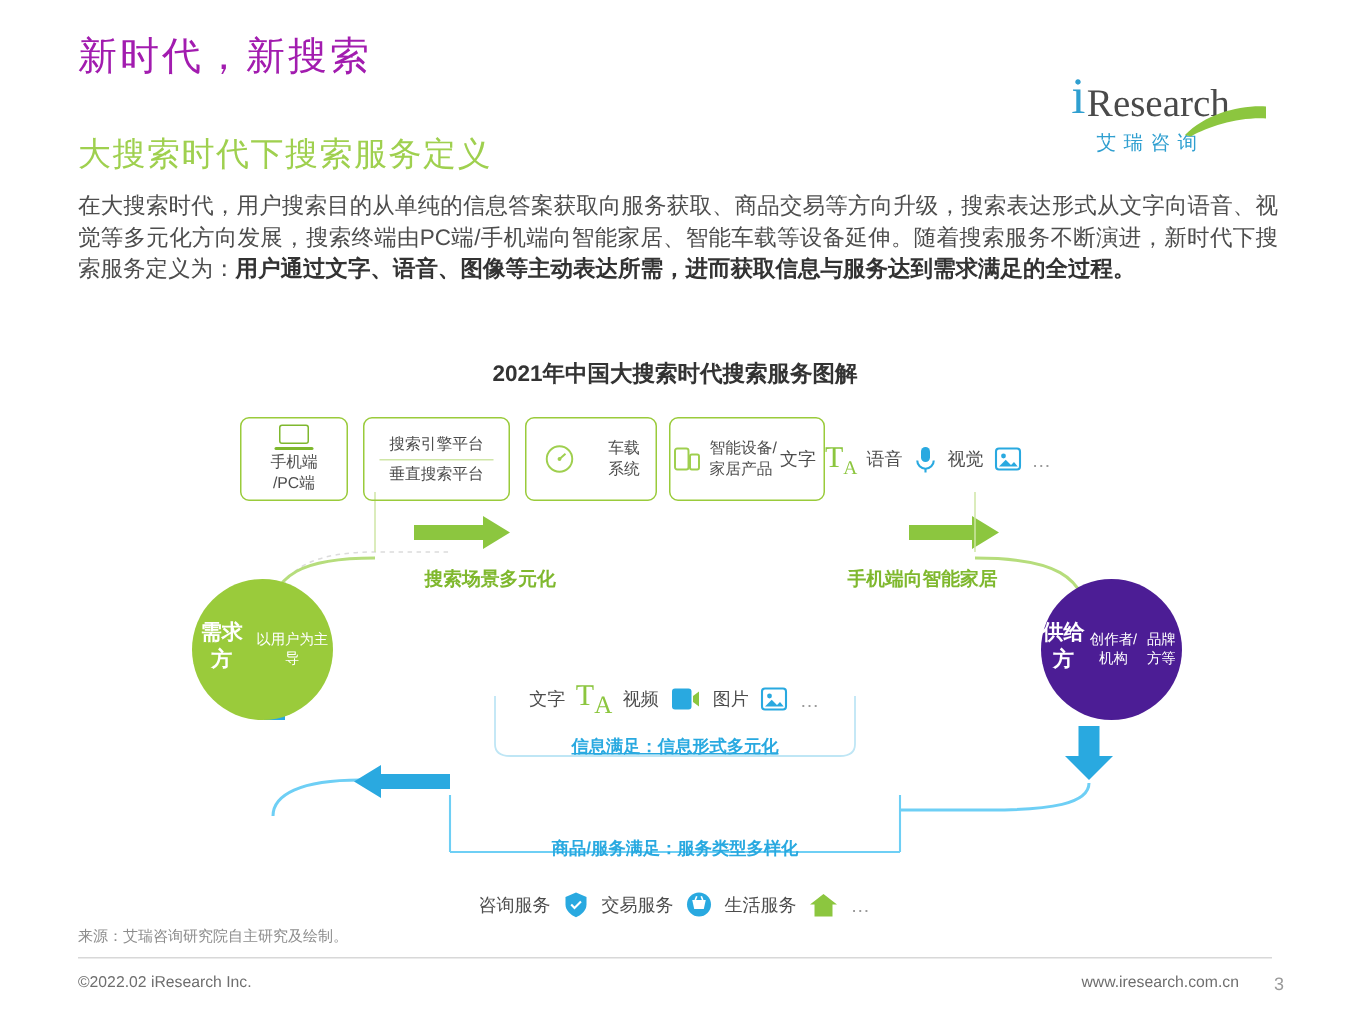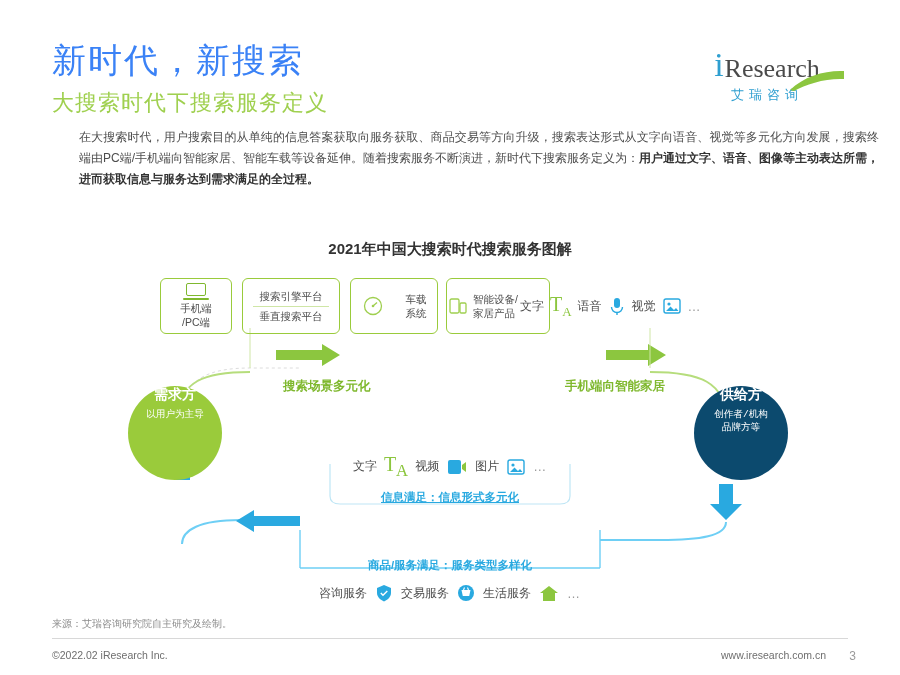--- a/index.html
+++ b/index.html
@@ -8,22 +8,22 @@
     width: 900px; height: 675px;
     background: #ffffff;
     font-family: "Liberation Sans", sans-serif;
     color: #3b3b3b;
     position: relative;
     overflow: hidden;
   }
 
   
   .title-main {
-    position: absolute; left: 52px; top: 38px;
-    font-size: 34px; color: #3b82f6; letter-spacing: 2px;
+    position: absolute; left: 52px; top: 20px;
+    font-size: 26px; color: #a21caf; letter-spacing: 2px;
     font-weight: normal;
   }
   .title-sub {
     position: absolute; left: 52px; top: 88px;
     font-size: 22px; color: #9fd04f; letter-spacing: 1px;
   }
 
   .logo {
     position: absolute; right: 48px; top: 40px;
     width: 170px; text-align: center;
@@ -40,23 +40,22 @@
   .logo-swoosh {
     position: absolute; right: 6px; top: 30px; width: 58px; height: 22px;
   }
   .logo-cn {
     font-size: 13px; color: #2f9fd0; letter-spacing: 5px; margin-top: 4px;
   }
 
   
   .para {
     position: absolute; left: 52px; top: 127px; width: 800px;
-    font-size: 12px; line-height: 21px; color: #4d4d4d;
+    font-size: 15px; line-height: 21px; color: #4d4d4d;
     text-align: justify;
-    margin-left: 27px;
   }
   .para b { color: #333; }
 
   
   .chart-title {
     position: absolute; left: 0; right: 0; top: 240px;
     text-align: center; font-size: 15px; font-weight: bold; color: #333;
   }
 
   
@@ -111,25 +110,25 @@
   .dots { color: #9a9a9a; font-size: 13px; letter-spacing: 1px; }
 
   
   .arrow-label {
     position: absolute; font-size: 12.5px; font-weight: bold; color: #7fb82e;
   }
 
   
   .bubble {
     position: absolute; width: 94px; height: 94px; border-radius: 50%;
-    display: flex; flex-direction: column; align-items: center; justify-content: flex-start;
-    color: #fff; text-align: center; font-family: Liberation Mono, monospace;
+    display: flex; flex-direction: row; align-items: center; justify-content: flex-start;
+    color: #fff; text-align: center;
   }
   .bubble.left { left: 128px; top: 118px; background: #9acb3b; }
-  .bubble.right { right: 112px; top: 118px; background: #0c4a6e; }
+  .bubble.right { right: 112px; top: 118px; background: #4c1d95; }
   .bubble .b-title { font-size: 14px; font-weight: bold; margin-bottom: 4px; }
   .bubble .b-sub { font-size: 9.6px; line-height: 13px; }
 
   
   .mid-row {
     position: absolute; left: 0; width: 900px; display: flex;
     align-items: center; justify-content: center; gap: 7px;
     font-size: 12px; color: #4d4d4d;
   }
   .mid-row .ta { font-family: "Liberation Serif", serif; color: #8cc63f; font-size: 20px; line-height: 1; }
@@ -314,21 +313,21 @@
       <circle cx="7" cy="7" r="1.6" fill="#29a9e0"></circle>
       <path d="M4 14 L8.5 9.5 L12 13 L14 11 L16.5 14 Z" fill="#29a9e0"></path>
     </svg>
     <span class="dots">…</span>
   </div>
 
   <div class="label-center" style="top:222px;text-decoration:underline;">信息满足：信息形式多元化</div>
 
   <div class="label-center" style="top:290px;">商品/服务满足：服务类型多样化</div>
 
-  <div class="mid-row" style="top:315px;">
+  <div class="mid-row" style="top:325px;">
     <span>咨询服务</span>
     <svg class="ico" width="20" height="20" viewBox="0 0 20 20">
       <path d="M10 2 L17 5 V10 C17 14 13.5 17 10 18.5 C6.5 17 3 14 3 10 V5 Z" fill="#29a9e0"></path>
       <path d="M6.8 10 L9 12.3 L13.3 8" stroke="#fff" stroke-width="1.4" fill="none"></path>
     </svg>
     <span>交易服务</span>
     <svg class="ico" width="20" height="20" viewBox="0 0 20 20">
       <circle cx="10" cy="10" r="8" fill="#29a9e0"></circle>
       <path d="M5.5 7 H14.5 L13.2 13 H6.8 Z" fill="#fff"></path>
       <path d="M7.5 7 L8.5 4.5 M12.5 7 L11.5 4.5" stroke="#fff" stroke-width="1.1"></path>

